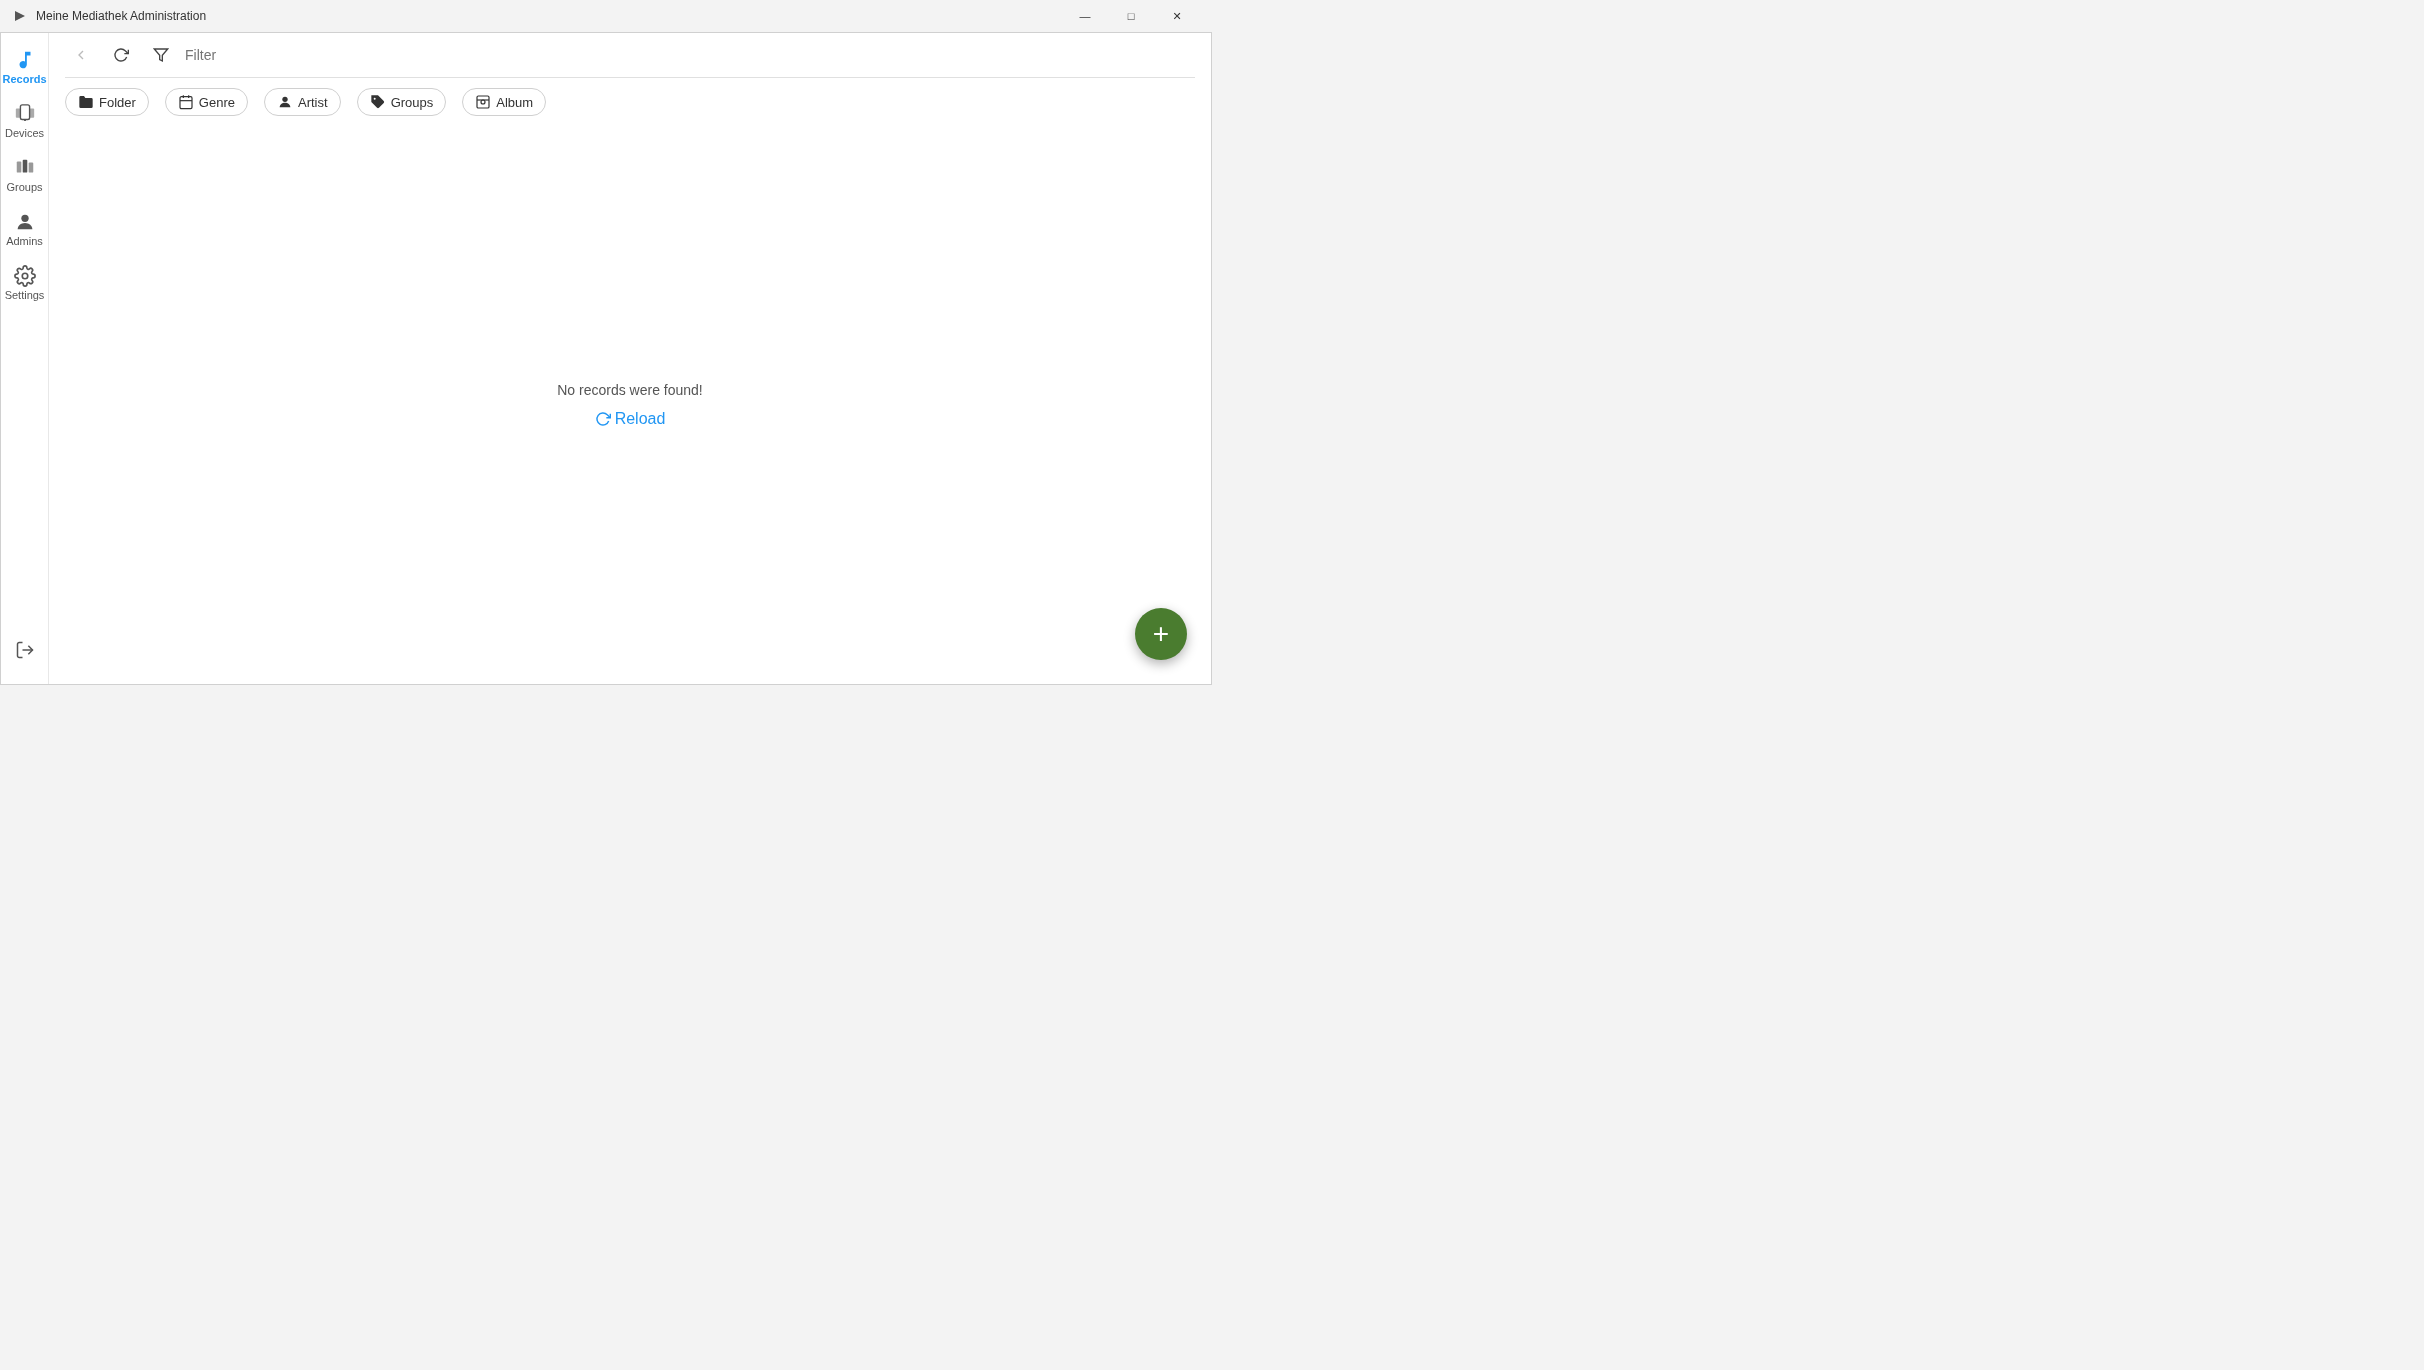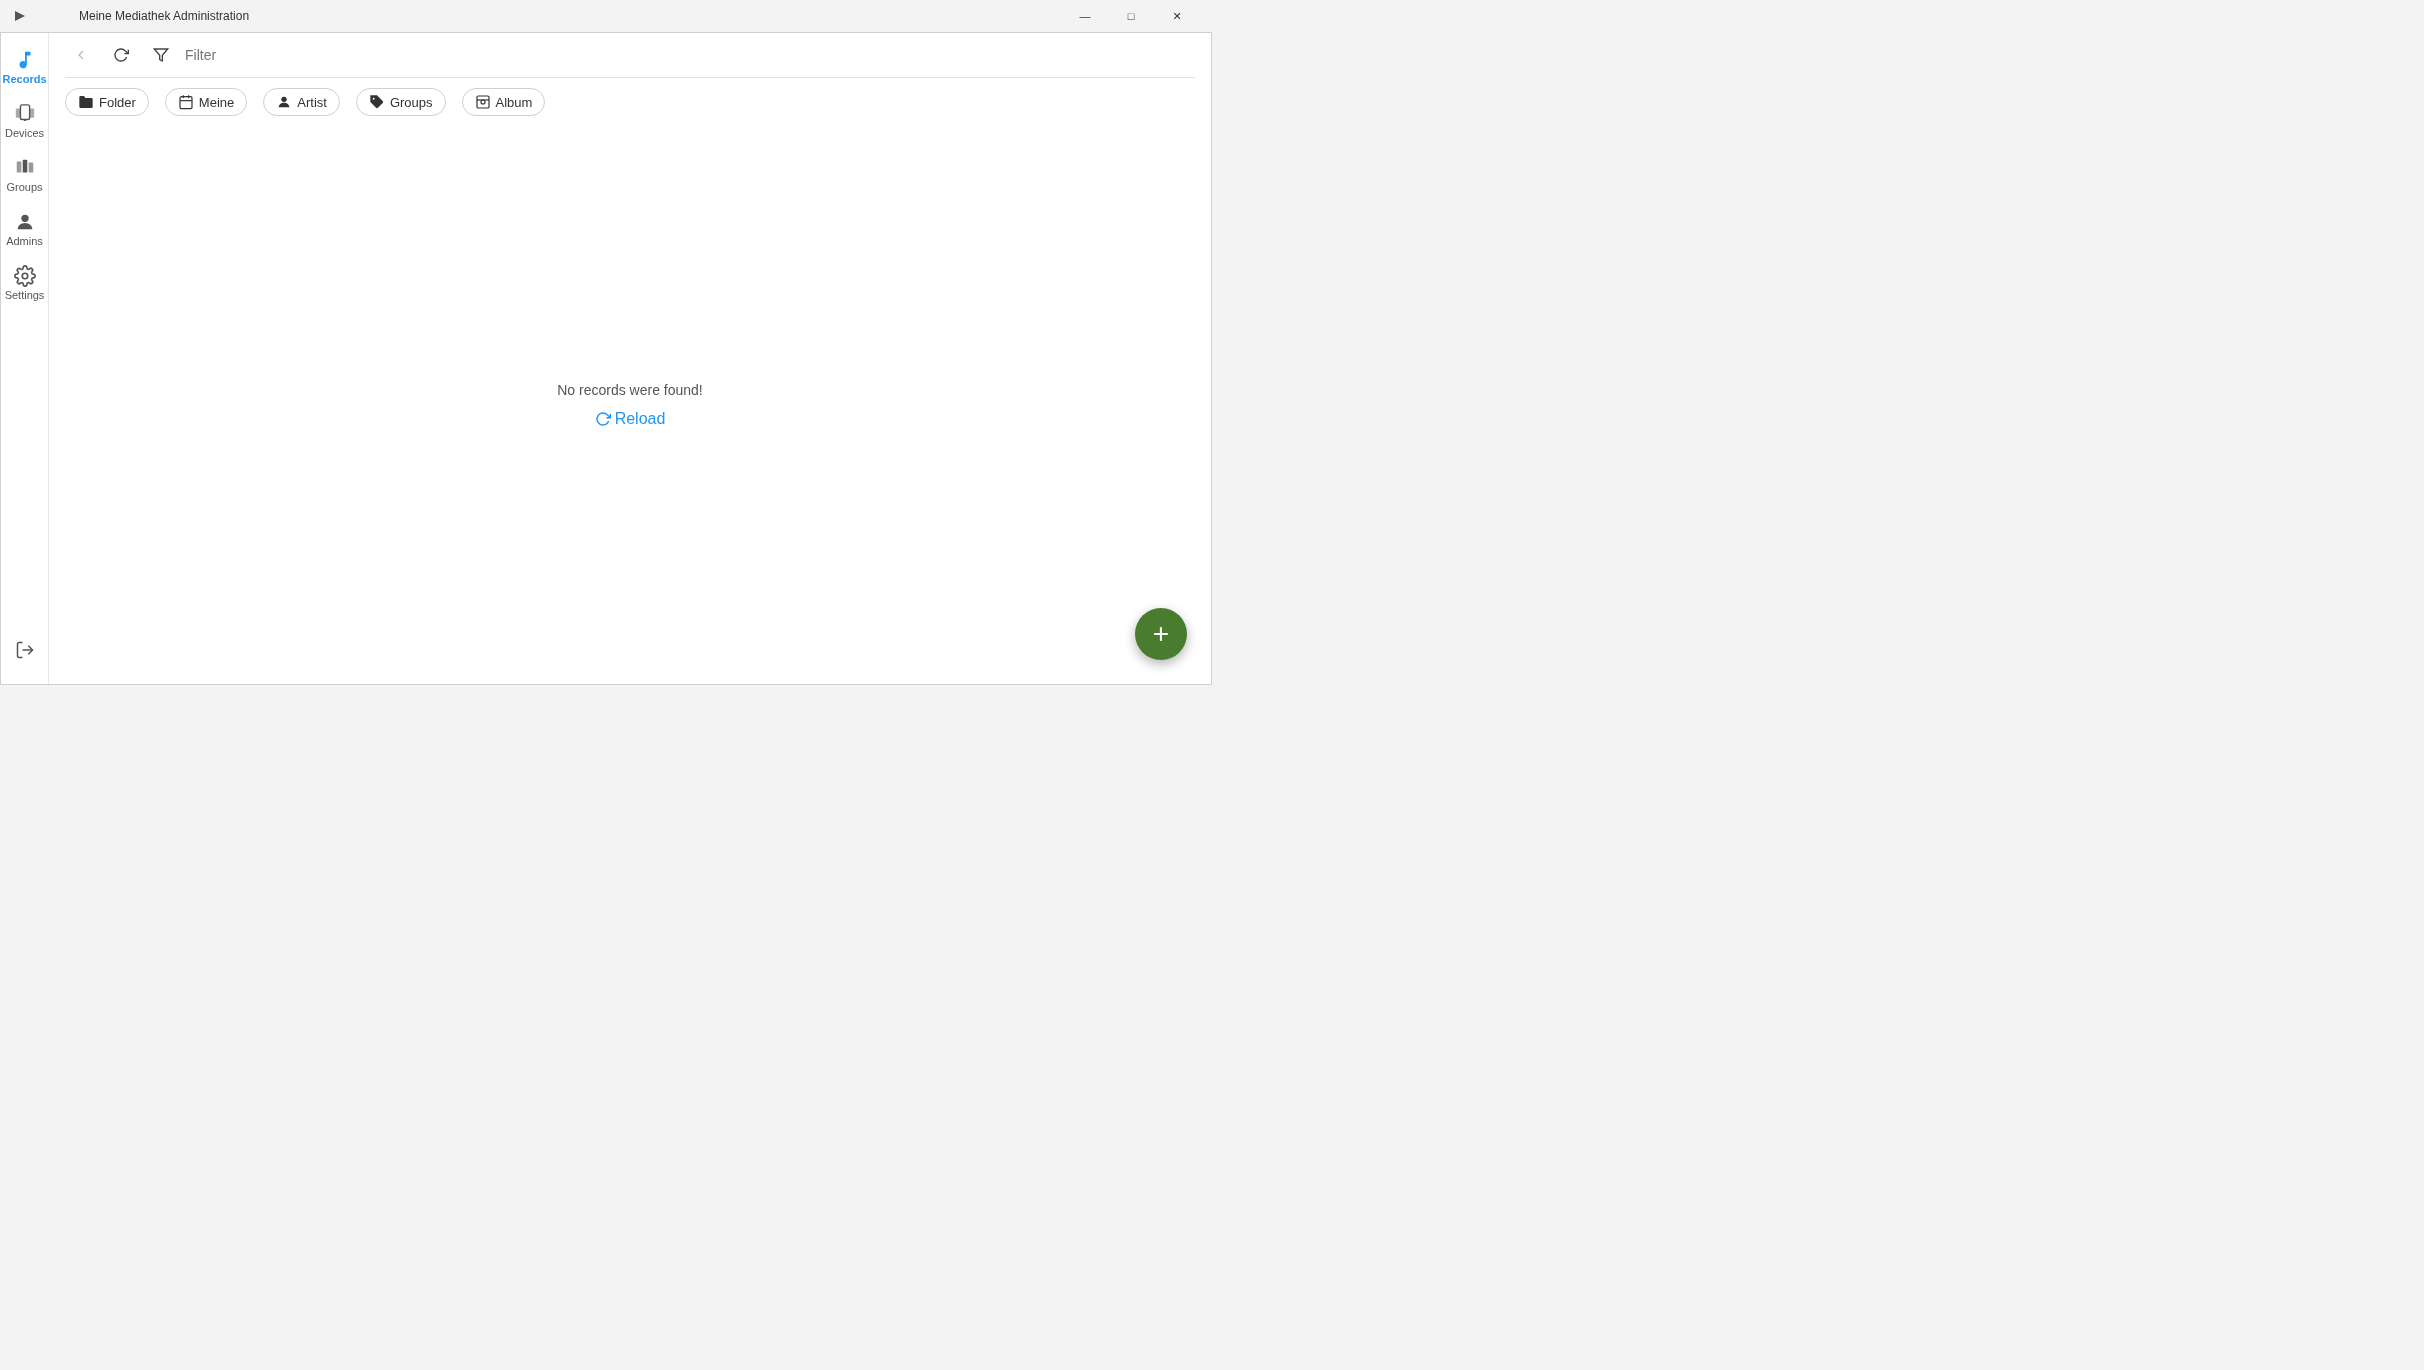--- a/index.html
+++ b/index.html
@@ -28,21 +28,20 @@
       height: 16px;
       margin-right: 8px;
       display: flex;
       align-items: center;
       justify-content: center;
     }
     .titlebar-title {
       font-size: 12px;
       color: #333;
       flex: 1;
-      margin-left: 43px;
     }
     .titlebar-controls {
       display: flex;
       gap: 0;
     }
     .titlebar-btn {
       width: 46px;
       height: 32px;
       display: flex;
       align-items: center;
@@ -354,21 +353,21 @@
 
       <div class="chip">
         <span class="chip-icon svg-icon">
           <svg width="16" height="16" viewBox="0 0 24 24" fill="none" stroke="#333" stroke-width="1.8">
             <rect x="3" y="4" width="18" height="18" rx="2" ry="2"></rect>
             <line x1="16" y1="2" x2="16" y2="6"></line>
             <line x1="8" y1="2" x2="8" y2="6"></line>
             <line x1="3" y1="10" x2="21" y2="10"></line>
           </svg>
         </span>
-        <span>Meine</span>
+        <span>Genre</span>
       </div>
 
       <div class="chip">
         <span class="chip-icon svg-icon">
           <svg width="16" height="16" viewBox="0 0 24 24" fill="#333">
             <circle cx="12" cy="8" r="4"></circle>
             <path d="M4 20c0-4 3.6-7 8-7s8 3 8 7"></path>
           </svg>
         </span>
         <span>Artist</span>

